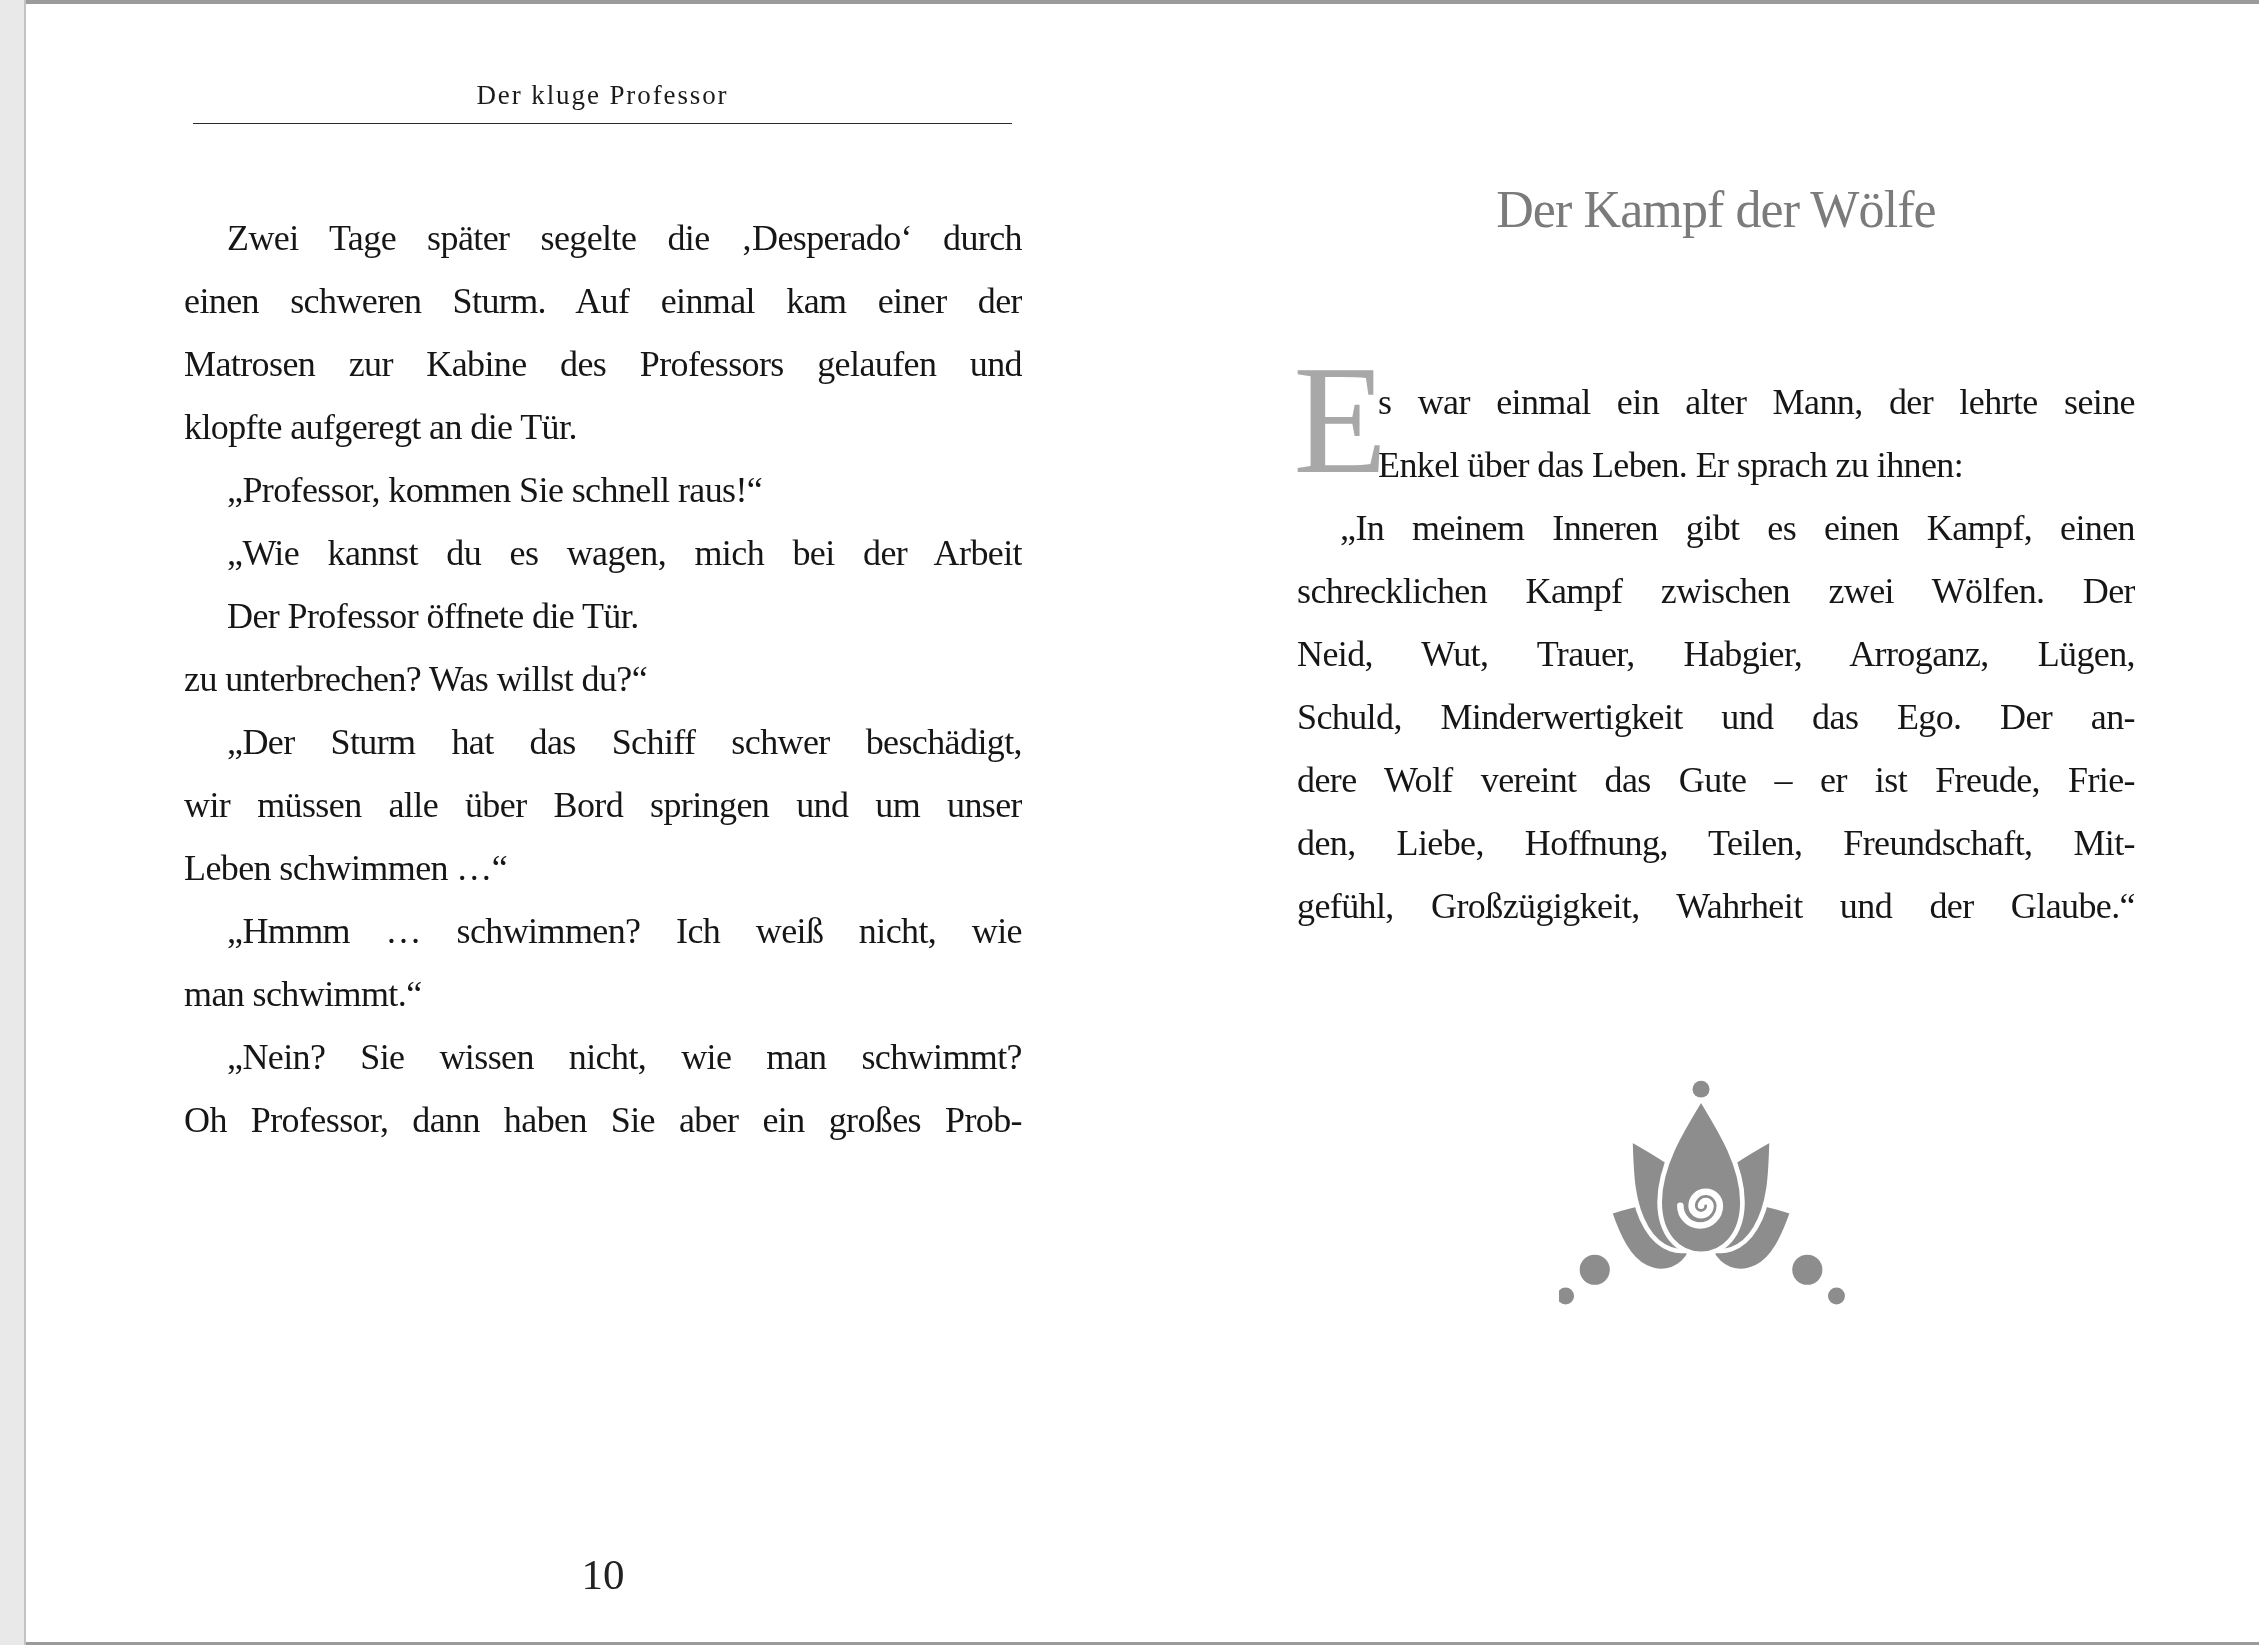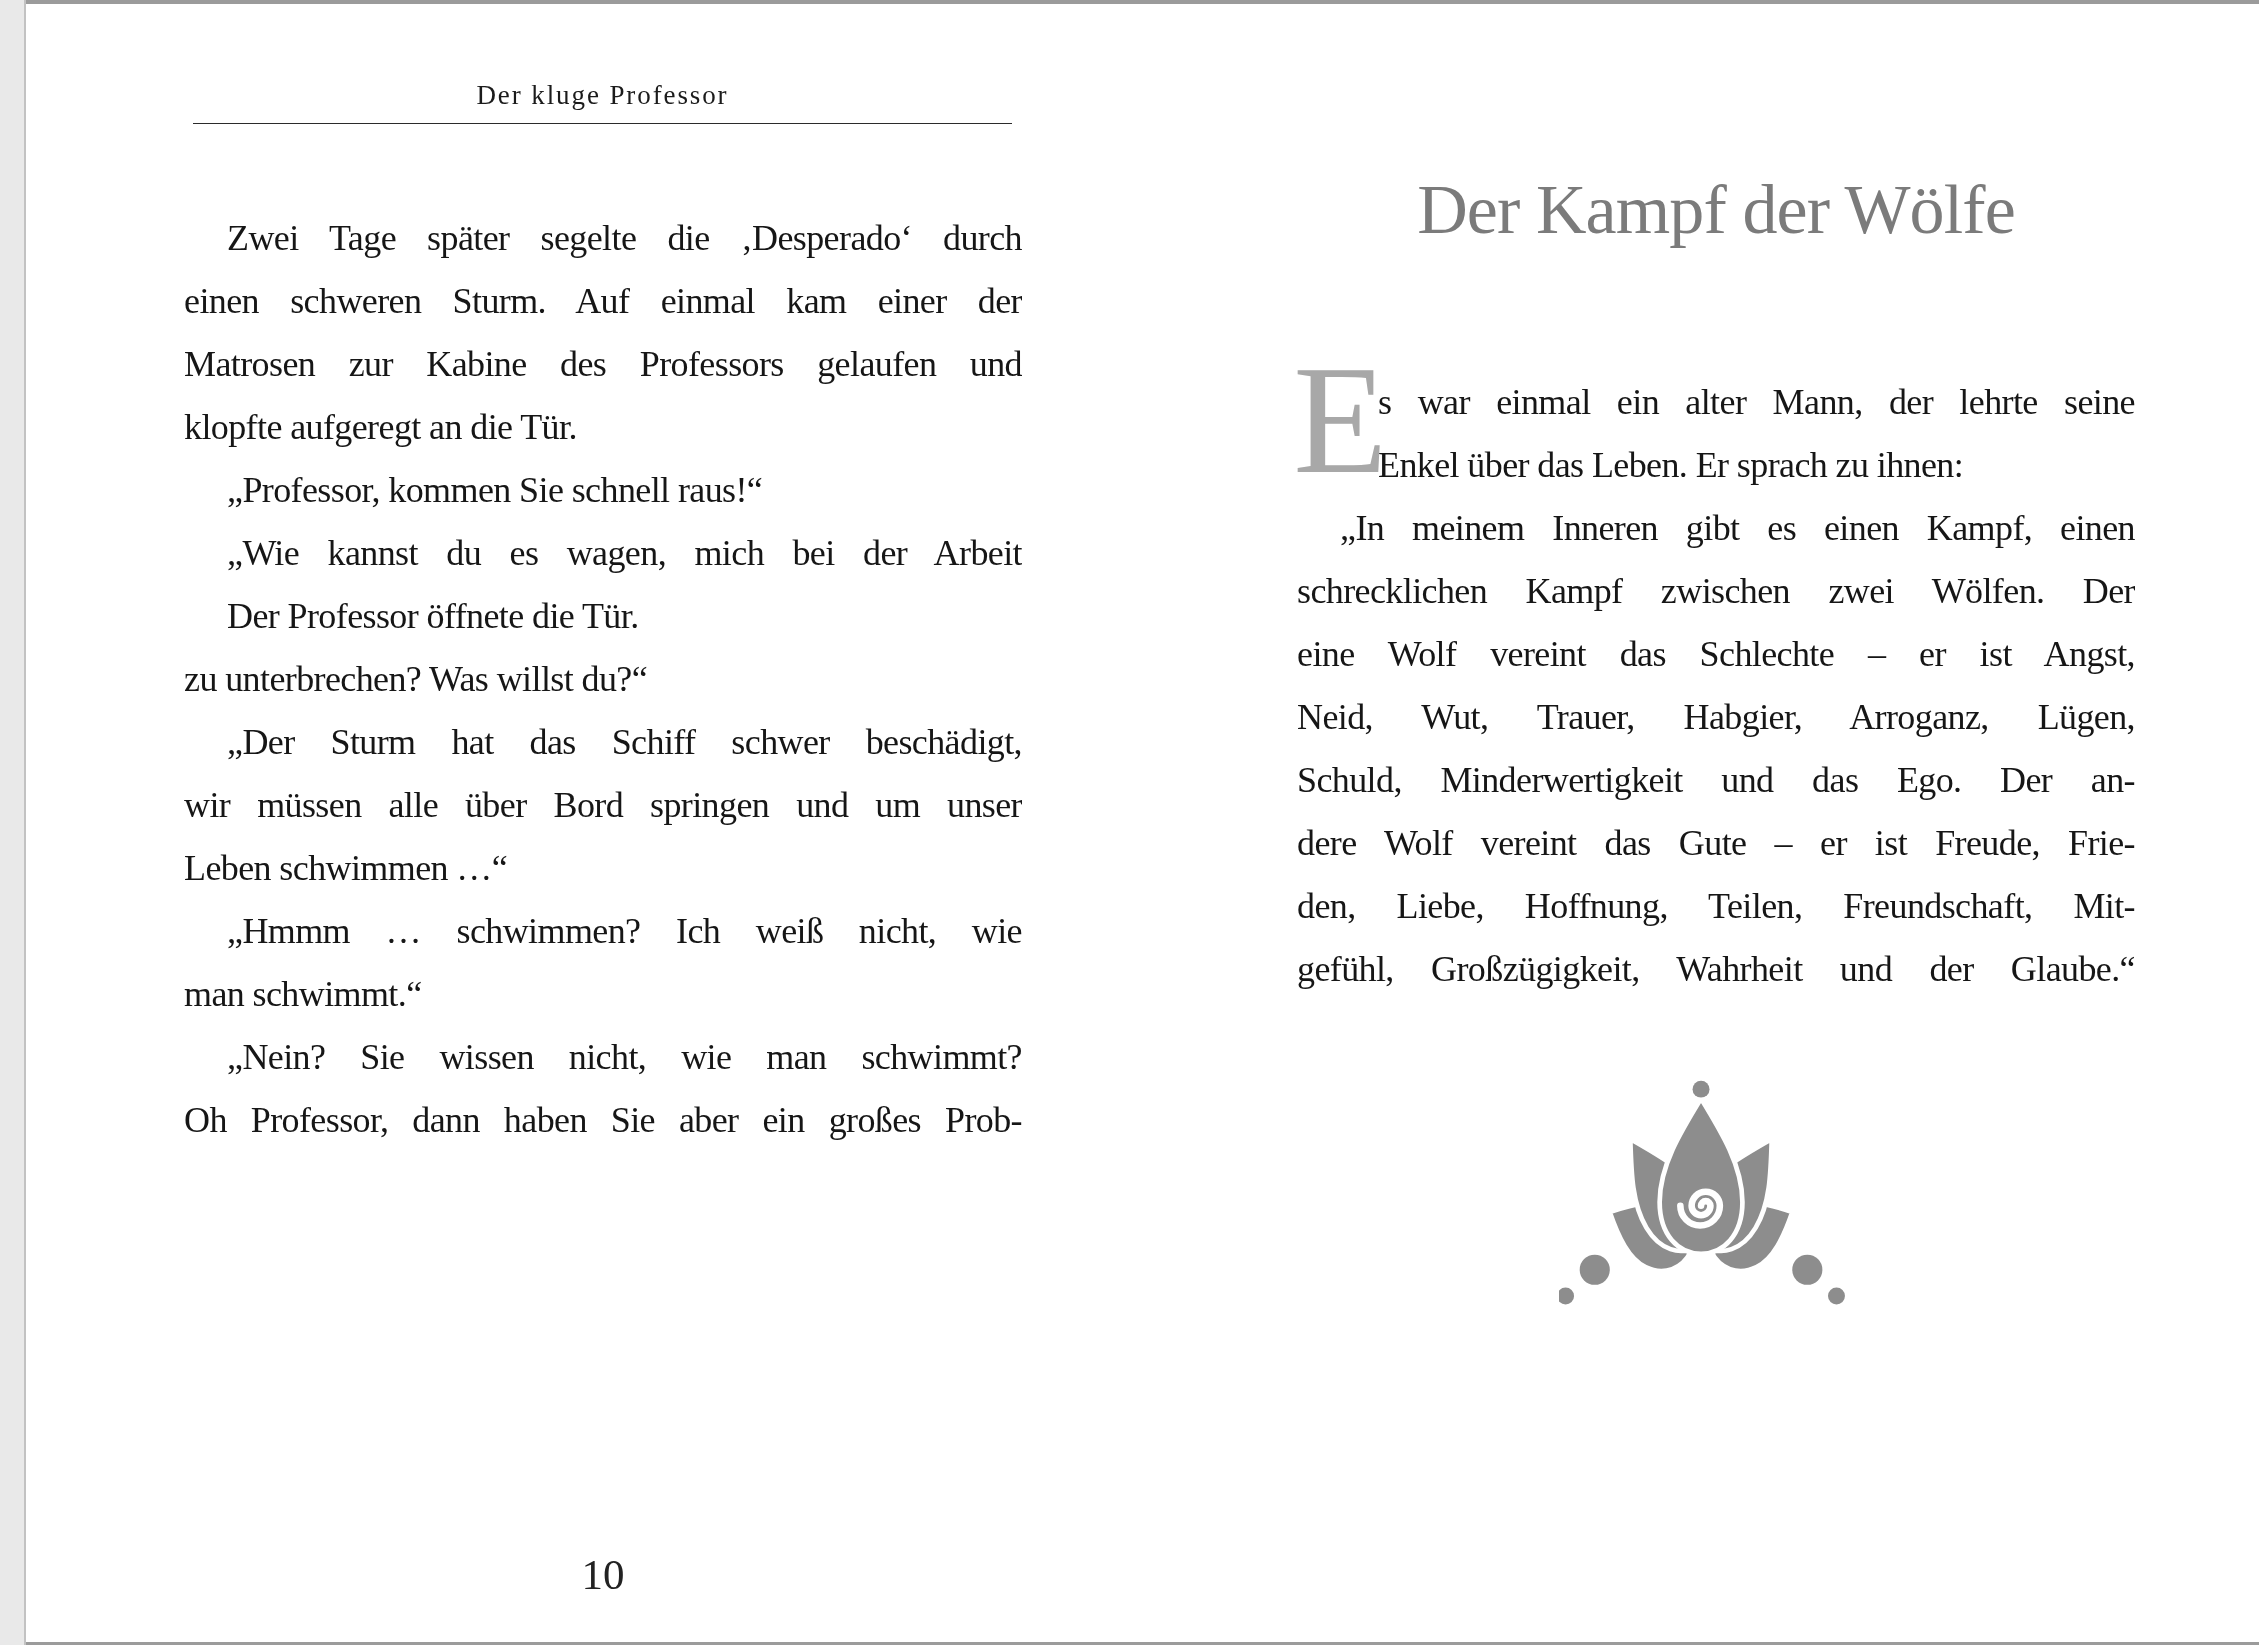--- a/index.html
+++ b/index.html
@@ -41,21 +41,21 @@
   .line.ind{padding-left:43px;}
   .line.dc{padding-left:81px;}
   .page-number{
     position:absolute;left:160px;top:1550px;width:838px;
     text-align:center;font-size:43px;color:#222222;
   }
 
   
   .chapter-title{
     position:absolute;left:1273px;top:158px;width:838px;
-    text-align:center;font-size:70px;line-height:104px;
+    text-align:center;font-size:52px;line-height:104px;
     color:#7b7b7b;letter-spacing:-0.9px;
   }
   .dropcap{
     position:absolute;left:-3.8px;top:-28px;
     font-size:154px;line-height:1;color:#a8a8a8;
   }
   .ornament{position:absolute;left:1535px;top:1072px;width:301px;height:245px;}
 </style>
 </head>
 <body>
@@ -93,21 +93,20 @@
 
   <div>
     <div class="chapter-title">Der Kampf der Wölfe</div>
 
     <div id="right-body" class="body-col">
       <span class="dropcap">E</span>
     <div class="line j dc">s war einmal ein alter Mann, der lehrte seine</div>
         <div class="line dc">Enkel über das Leben. Er sprach zu ihnen:</div>
         <div class="line j ind">„In meinem Inneren gibt es einen Kampf, einen</div>
         <div class="line j">schrecklichen Kampf zwischen zwei Wölfen. Der</div>
-        <div class="line j">eine Wolf vereint das Schlechte – er ist Angst,</div>
         <div class="line j">Neid, Wut, Trauer, Habgier, Arroganz, Lügen,</div>
         <div class="line j">Schuld, Minderwertigkeit und das Ego. Der an-</div>
         <div class="line j">dere Wolf vereint das Gute – er ist Freude, Frie-</div>
         <div class="line j">den, Liebe, Hoffnung, Teilen, Freundschaft, Mit-</div>
         <div class="line j">gefühl, Großzügigkeit, Wahrheit und der Glaube.“</div>
       </div>
 
     <svg class="ornament" viewBox="0 0 320 260">
       <g fill="#8d8d8d" stroke="#ffffff" stroke-width="5">
 

